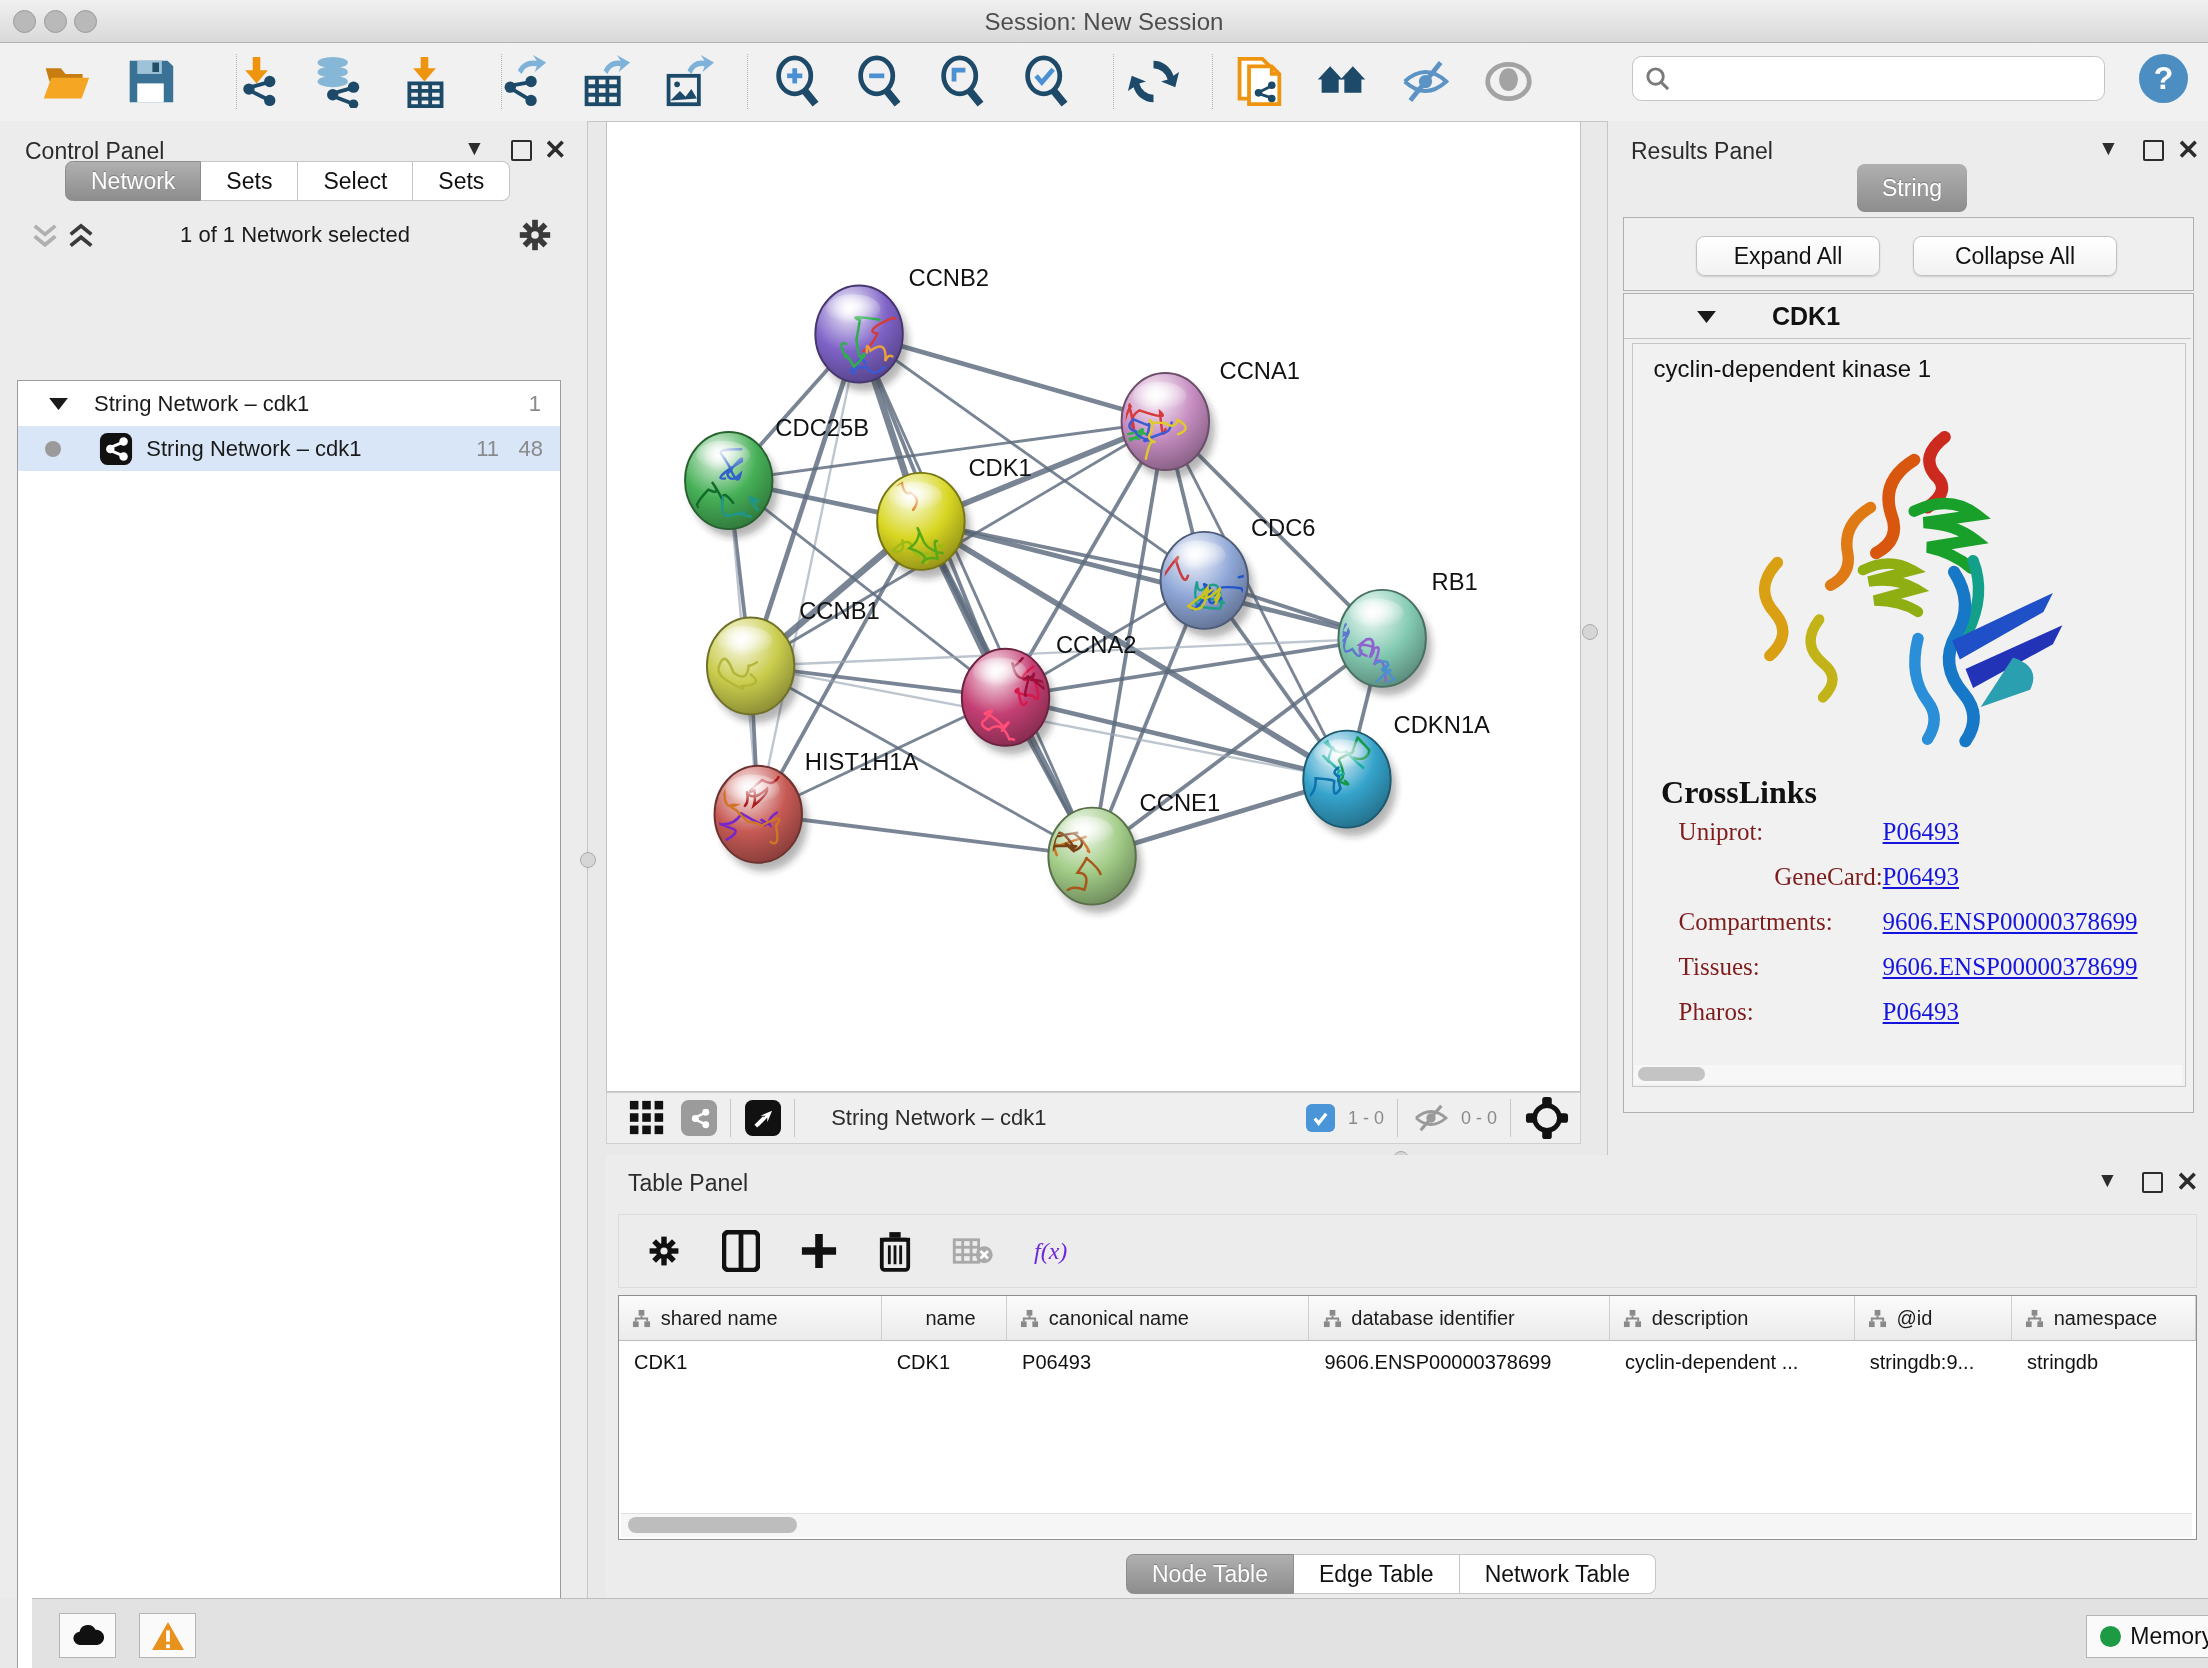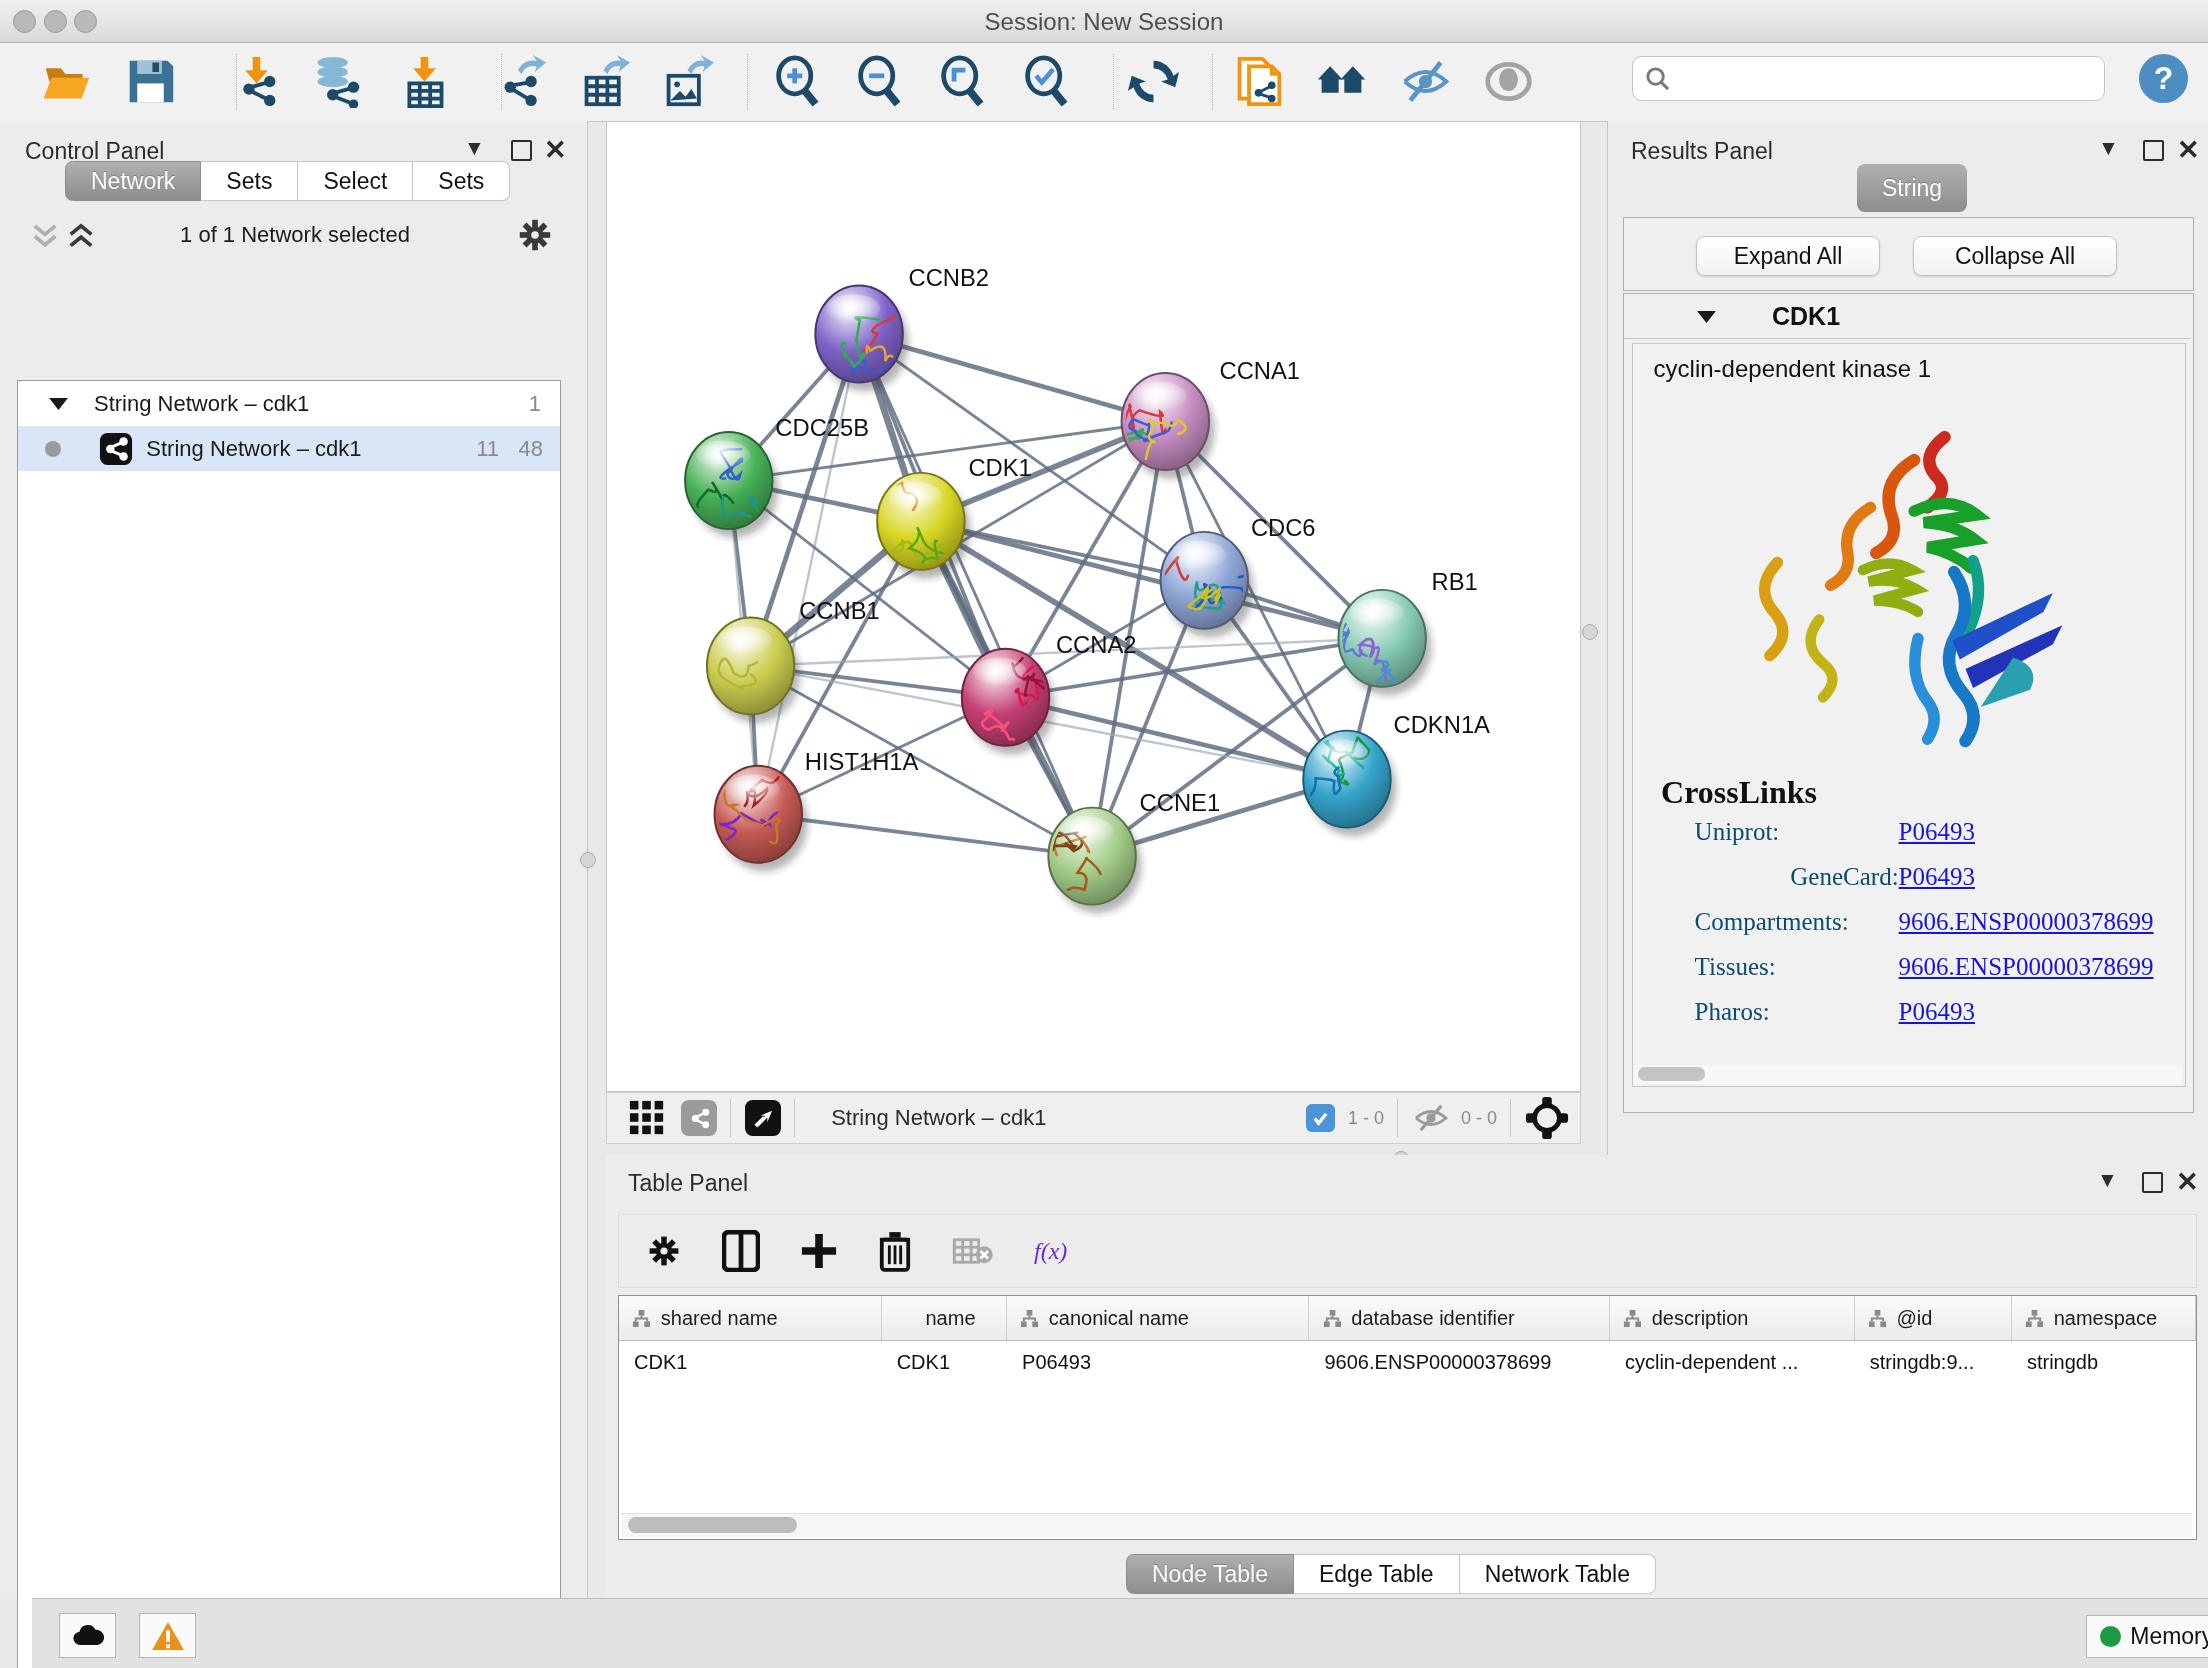--- a/index.html
+++ b/index.html
@@ -39,21 +39,21 @@
   .netfooter{left:606px;top:1092px;width:975px;height:52px;background:#efefef;border:1px solid #cfcfcf;
     box-sizing:border-box;display:flex;align-items:center;}
   .vline{width:1px;height:38px;background:#c6c6c6;margin:0 13.3px;}
   .roundbtn{width:36px;height:36px;border-radius:7.6px;display:flex;align-items:center;justify-content:center;}
   
   .rp-box{border:1.9px solid #b0b0b0;background:#efefef;box-sizing:border-box;}
   .btn{background:linear-gradient(#ffffff,#f2f2f2);border:1px solid #c2c2c2;border-radius:8.6px;
     font-size:23px;color:#111;display:flex;align-items:center;justify-content:center;cursor:pointer;
     box-shadow:0 1px 1.9px rgba(0,0,0,.15);}
   .serif{font-family:"Liberation Serif",serif;}
-  .xl-label{font-size:25px;color:#0c4a6e;margin-left:16px;}
+  .xl-label{font-size:25px;color:#7f1d1d;}
   .xl-link{font-size:25px;color:#1414dd;text-decoration:underline;cursor:pointer;}
   
   .tp-toolbar{left:618px;top:1214px;width:1579px;height:74px;background:#ececec;border:1px solid #dcdcdc;
     box-sizing:border-box;display:flex;align-items:center;gap:40px;padding-left:27px;}
   .tablebox{left:618px;top:1295px;width:1579px;height:245px;background:#fff;border:1.9px solid #8f8f8f;box-sizing:border-box;overflow:hidden;}
   .thead{display:flex;height:44px;background:linear-gradient(#fbfbfb,#ebebeb);border-bottom:1px solid #bdbdbd;}
   .th{display:flex;align-items:center;gap:9.5px;padding-left:13.3px;box-sizing:border-box;
     border-right:1px solid #cfcfcf;font-size:20px;color:#1c1c1c;overflow:hidden;white-space:nowrap;}
   .tdrow{display:flex;height:42px;}
   .td{display:flex;align-items:center;padding-left:15px;box-sizing:border-box;font-size:20px;color:#111;

